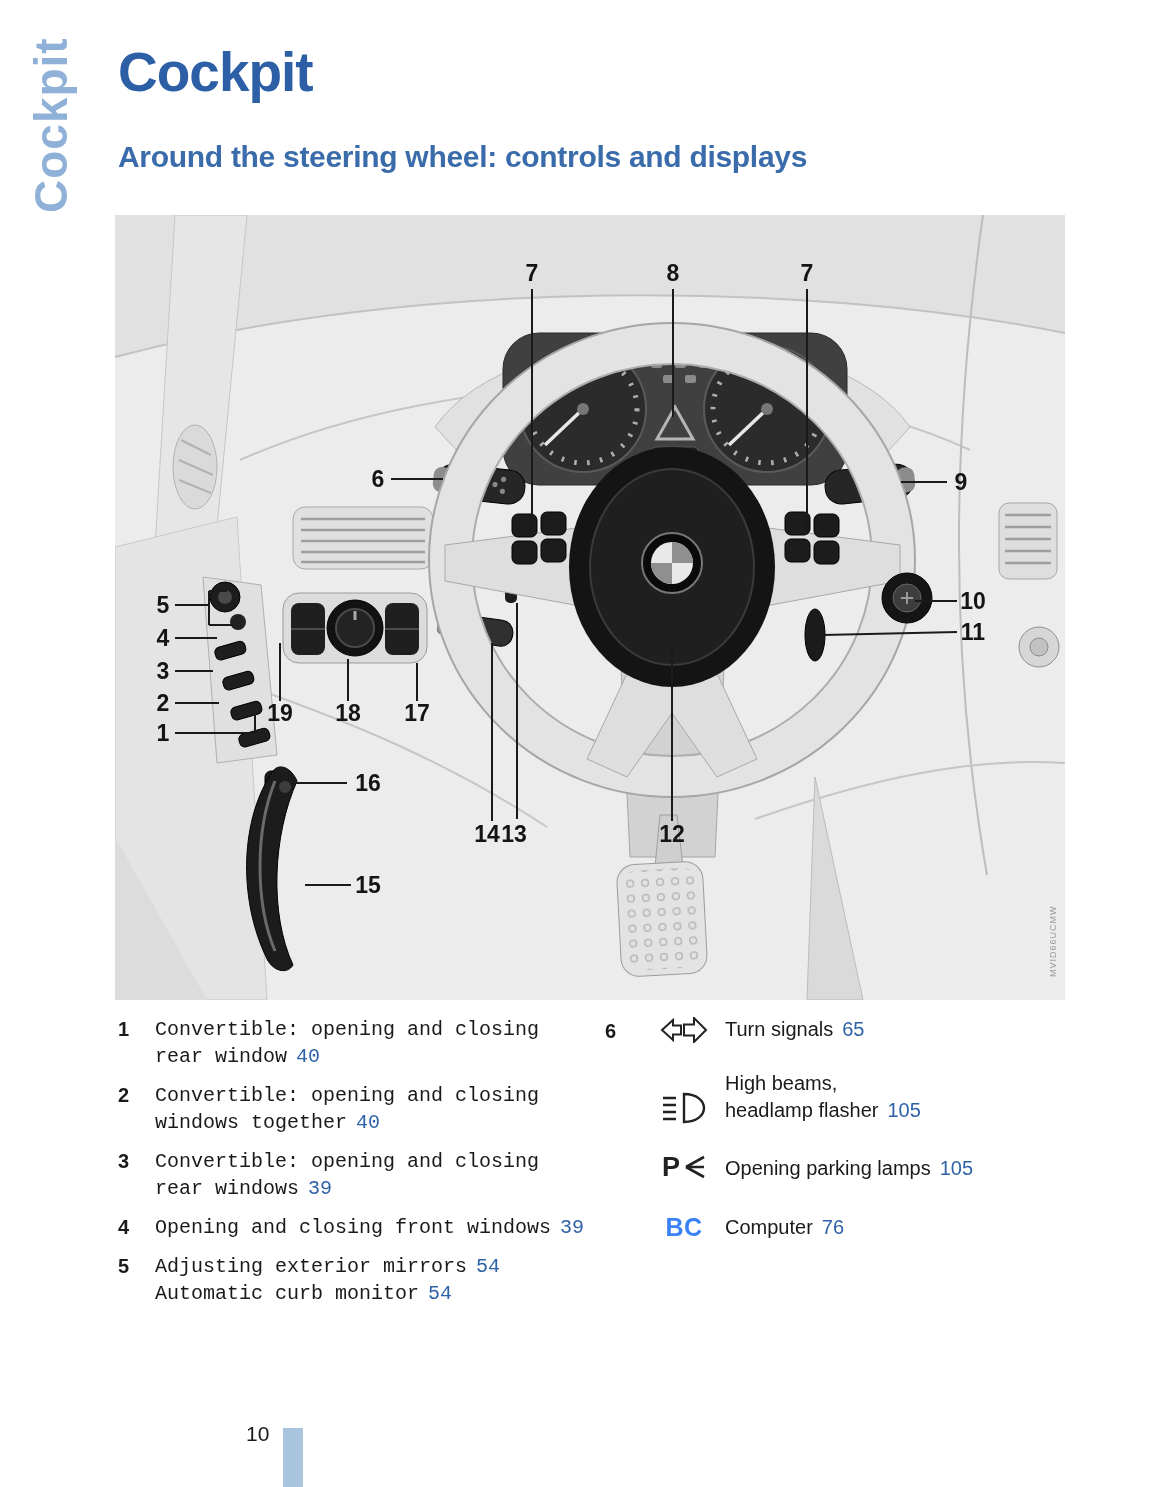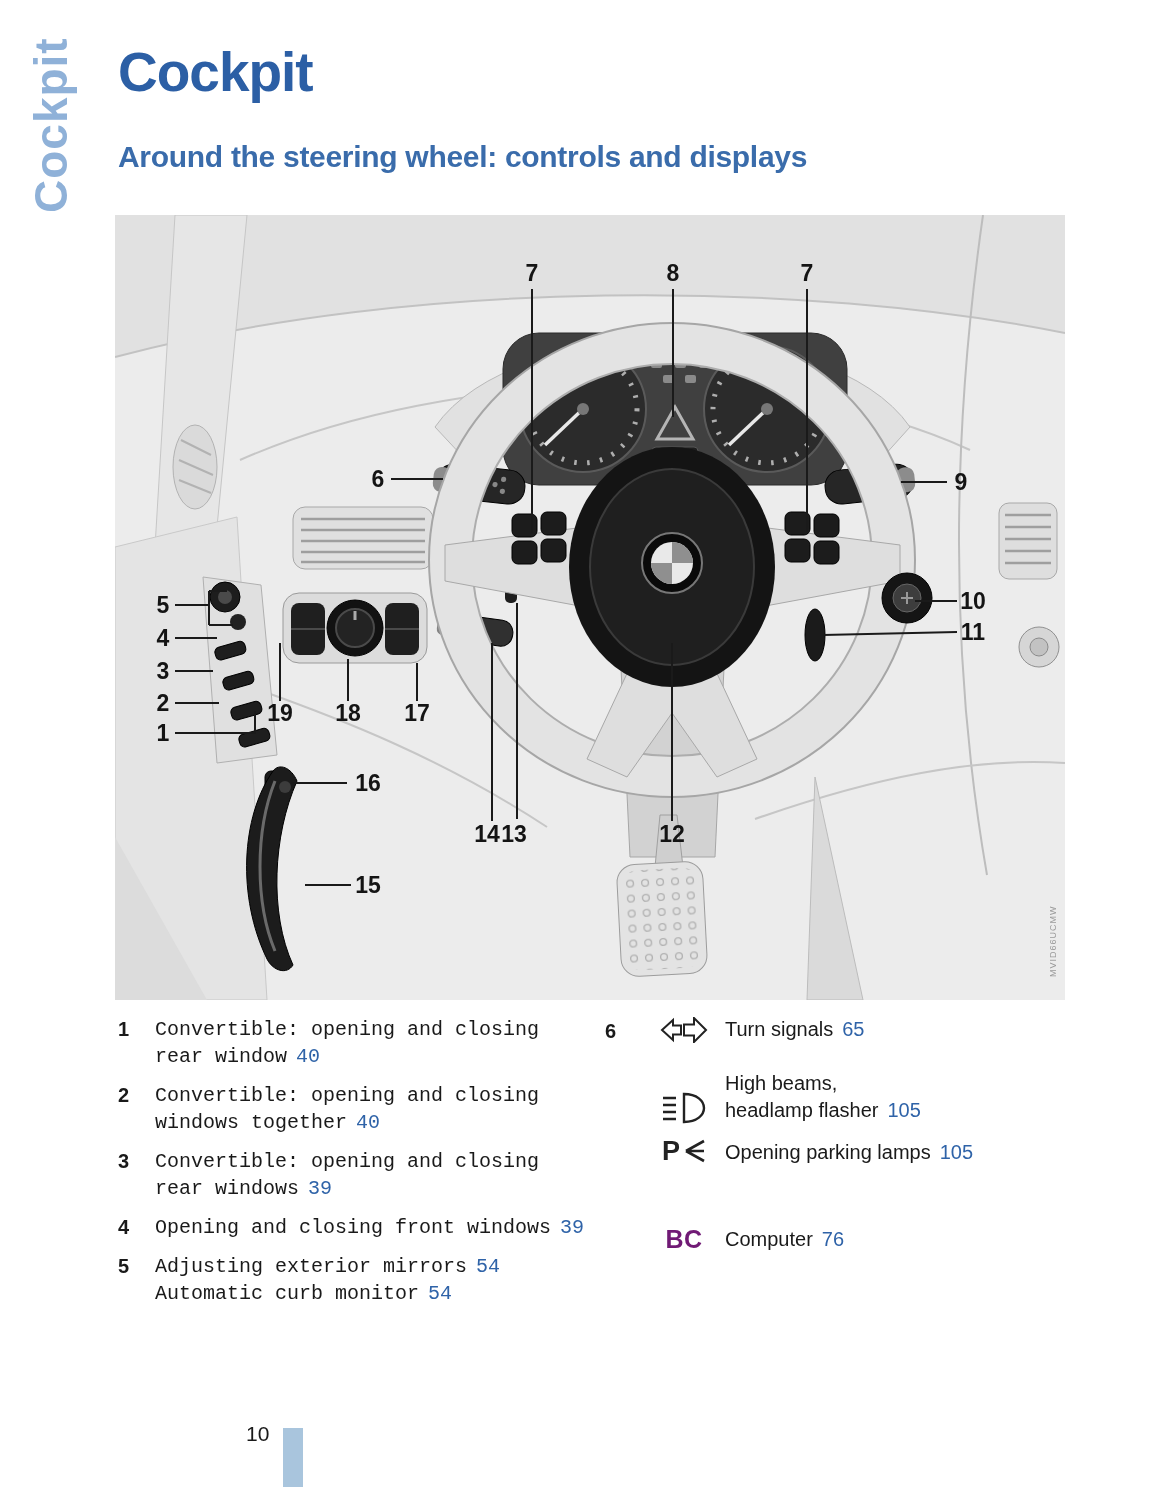--- a/index.html
+++ b/index.html
@@ -20,21 +20,21 @@
   .lnum{width:37px;font-weight:bold;flex:none;}
   .ltext{margin:0;max-width:430px;font-family:Liberation Mono, monospace;}
   .pref{color:#2f63a8;margin-left:9px;}
   .rcol{display:flex;margin-left:9px;}
   .r6num{width:38px;font-weight:bold;flex:none;padding-top:2px;}
   .r6items{display:flex;flex-direction:column;}
   .r6row{display:flex;align-items:flex-end;}
   .icon-cell{width:82px;flex:none;display:flex;justify-content:center;align-items:center;}
   .rtext{margin:0;}
   .check-glyph{font-size:15px;font-weight:bold;color:#4a4a4a;letter-spacing:0.5px;}
-  .bc-glyph{font-size:25px;font-weight:bold;color:#701a75;letter-spacing:0.5px;margin-top:28px;}
+  .bc-glyph{font-size:25px;font-weight:bold;color:#3b82f6;letter-spacing:0.5px;}
   .footer-page{position:absolute;left:246px;top:1422px;font-size:21px;}
   .footer-bar{position:absolute;left:283px;top:1428px;width:20px;height:59px;background:#a9c5dd;}
   .ic{display:block;}
 </style>
 </head>
 <body>
 
 <div id="page">
 
   <div class="vlabel">Cockpit</div>
@@ -286,21 +286,21 @@
       <div class="r6items">
         <div class="r6row" style="margin-bottom:27px;">
           <span class="icon-cell">
             <svg class="ic" width="48" height="26" viewBox="0 0 48 26">
               <path d="M2,13 L13,3 L13,8.5 L21,8.5 L21,17.5 L13,17.5 L13,23 Z" fill="none" stroke="#222" stroke-width="2"></path>
               <path d="M46,13 L34,1 L34,7.5 L24,7.5 L24,18.5 L34,18.5 L34,25 Z" fill="none" stroke="#222" stroke-width="2"></path>
             </svg>
           </span>
           <p class="rtext"><span>Turn signals</span><span class="pref">65</span></p>
         </div>
-        <div class="r6row" style="margin-bottom:12px;">
+        <div class="r6row" style="margin-bottom:28px;">
           <span class="icon-cell">
             <svg class="ic" width="44" height="32" viewBox="0 0 44 32">
               <path d="M1,6 H14 M1,13 H14 M1,20 H14 M1,27 H14" stroke="#222" stroke-width="2.4"></path>
               <path d="M22,2 C35,2 42,9 42,16 C42,23 35,30 22,30 L22,2 Z" fill="none" stroke="#222" stroke-width="2.4"></path>
             </svg>
           </span>
           <p class="rtext">
             <span>High beams,</span><br>
             <span>headlamp flasher</span><span class="pref">105</span>
           </p>

